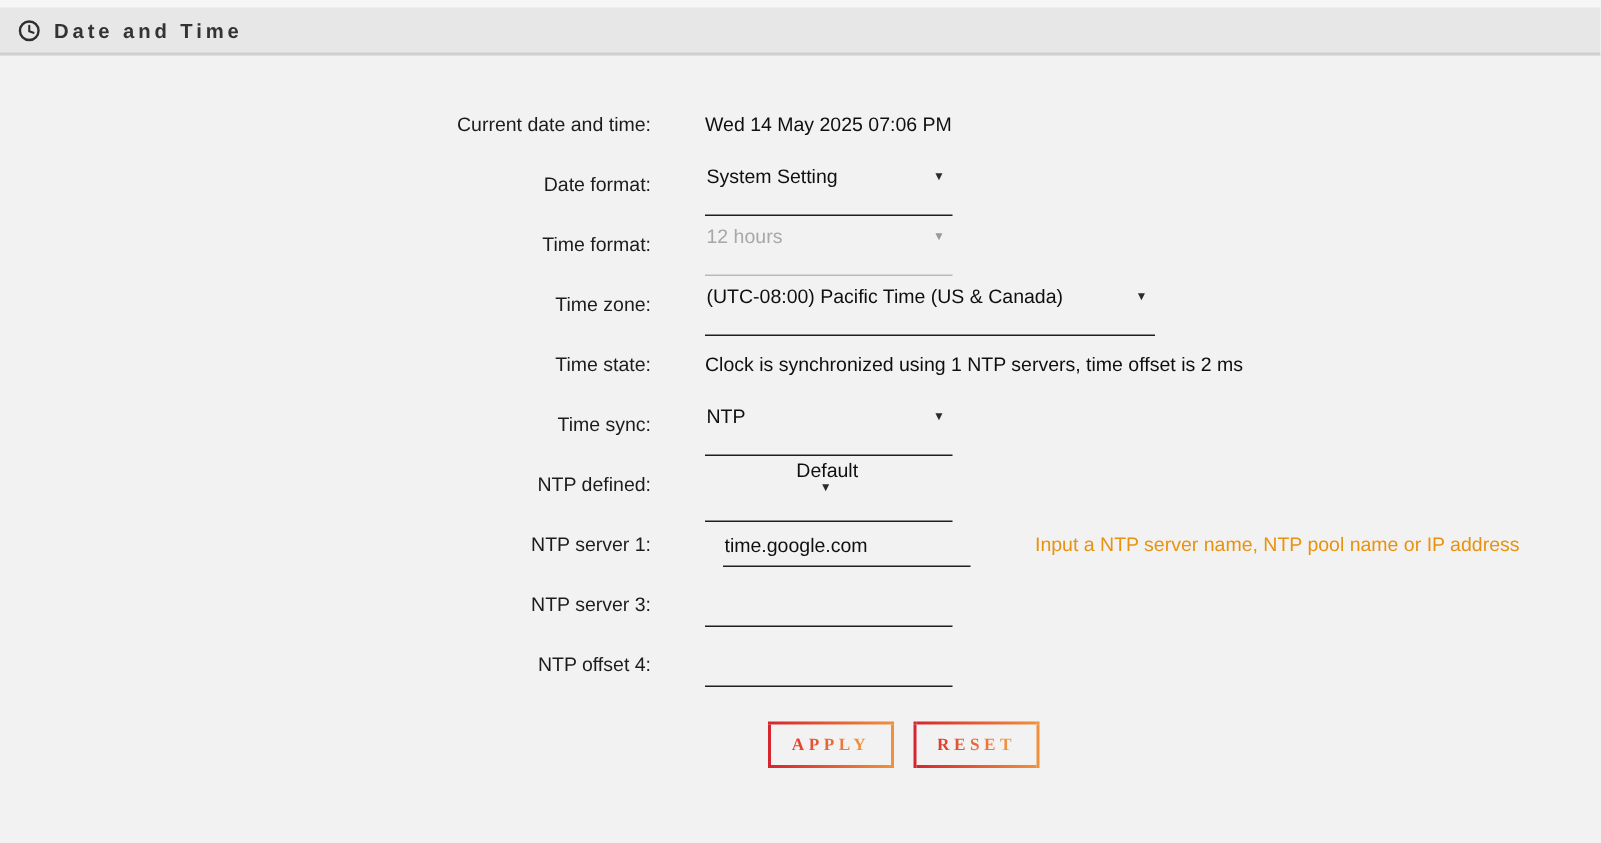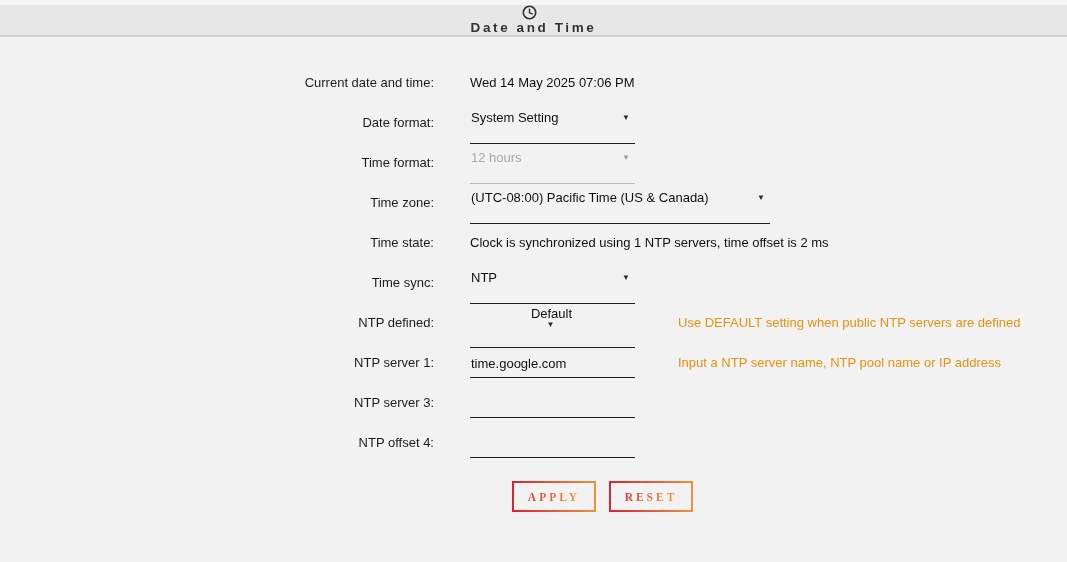--- a/index.html
+++ b/index.html
@@ -12,21 +12,20 @@
     overflow:hidden;
   }
   .top-strip { height:5px; background:#f6f6f6; }
   .section-header {
     height:32px;
     background:#e7e7e7;
     border-bottom:2px solid #d0d0d0;
     display:flex;
     align-items:center;
     padding:0 12px;
-    flex-direction:column;
   }
   .clock-icon { display:inline-flex; margin-right:9px; }
   .section-title {
     font-weight:bold;
     font-size:13.5px;
     letter-spacing:2.6px;
     color:#333;
   }
   .form-area { margin-top:25px; }
   .row { height:40px; display:flex; align-items:center; }
@@ -139,25 +138,24 @@
         <span class="sel-value">NTP</span>
         <span class="arrow">▼</span>
       </div>
     </div>
     <div class="row">
       <div class="label">NTP defined:</div>
       <div class="field select" style="width: 165px; flex-direction: column;">
         <span class="sel-value">Default</span>
         <span class="arrow">▼</span>
       </div>
-      <div class="hint">Use DEFAULT setting when public NTP servers are defined</div>
     </div>
     <div class="row">
       <div class="label">NTP server 1:</div>
-      <input class="field input" type="text" value="time.google.com" style="width: 165px;">
+      <input class="field input" type="text" value="time.google.com" style="width: 165px; margin-left: 12px;">
       <div class="hint">Input a NTP server name, NTP pool name or IP address</div>
     </div>
     <div class="row">
       <div class="label">NTP server 3:</div>
       <input class="field input" type="text" value="" style="width: 165px;">
     </div>
     <div class="row">
       <div class="label">NTP offset 4:</div>
       <input class="field input" type="text" value="" style="width: 165px;">
     </div>

